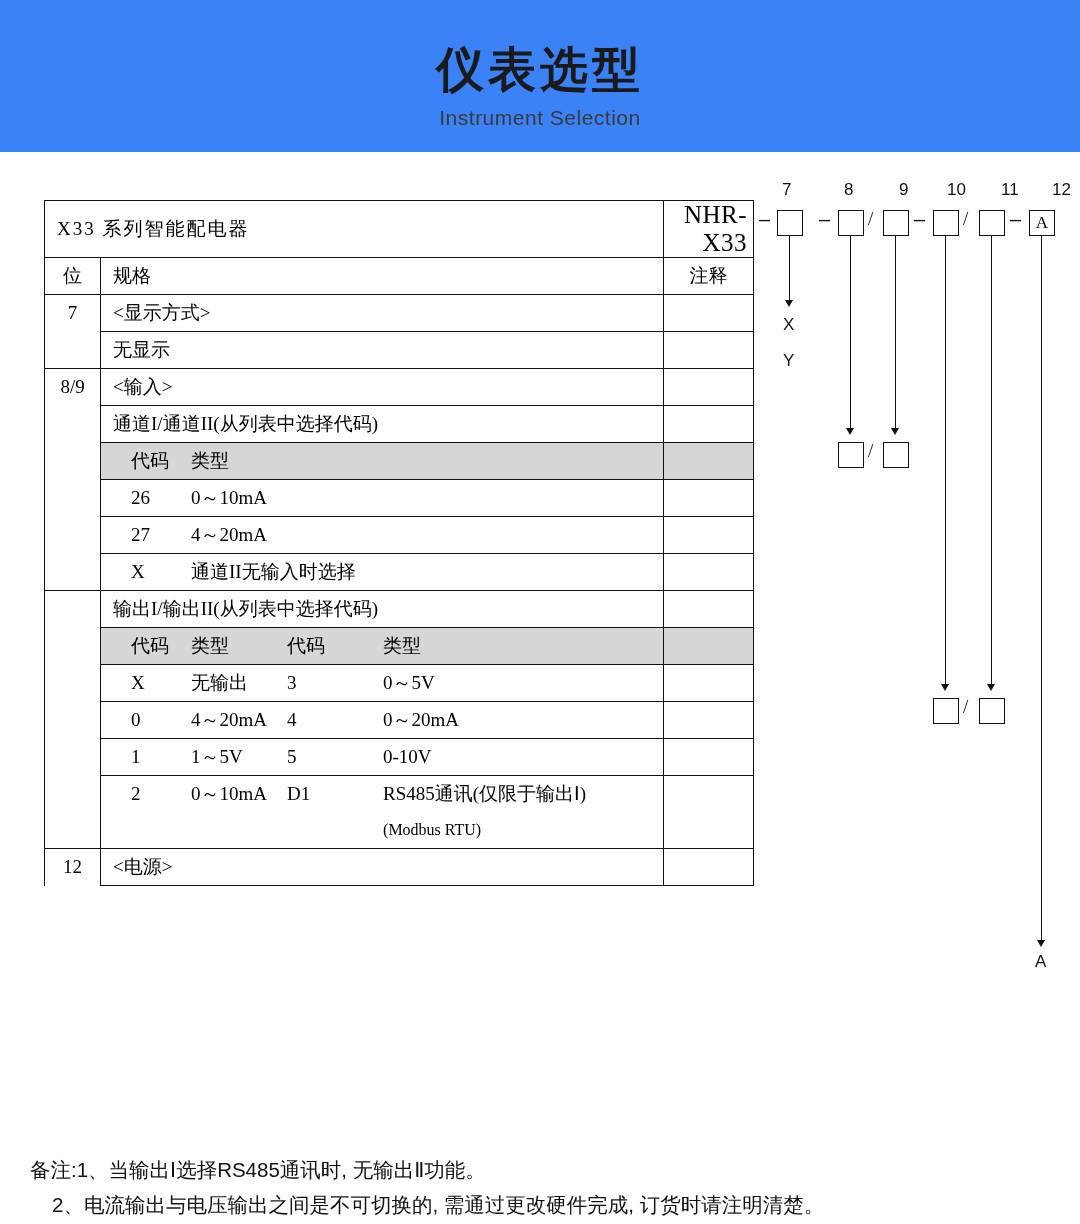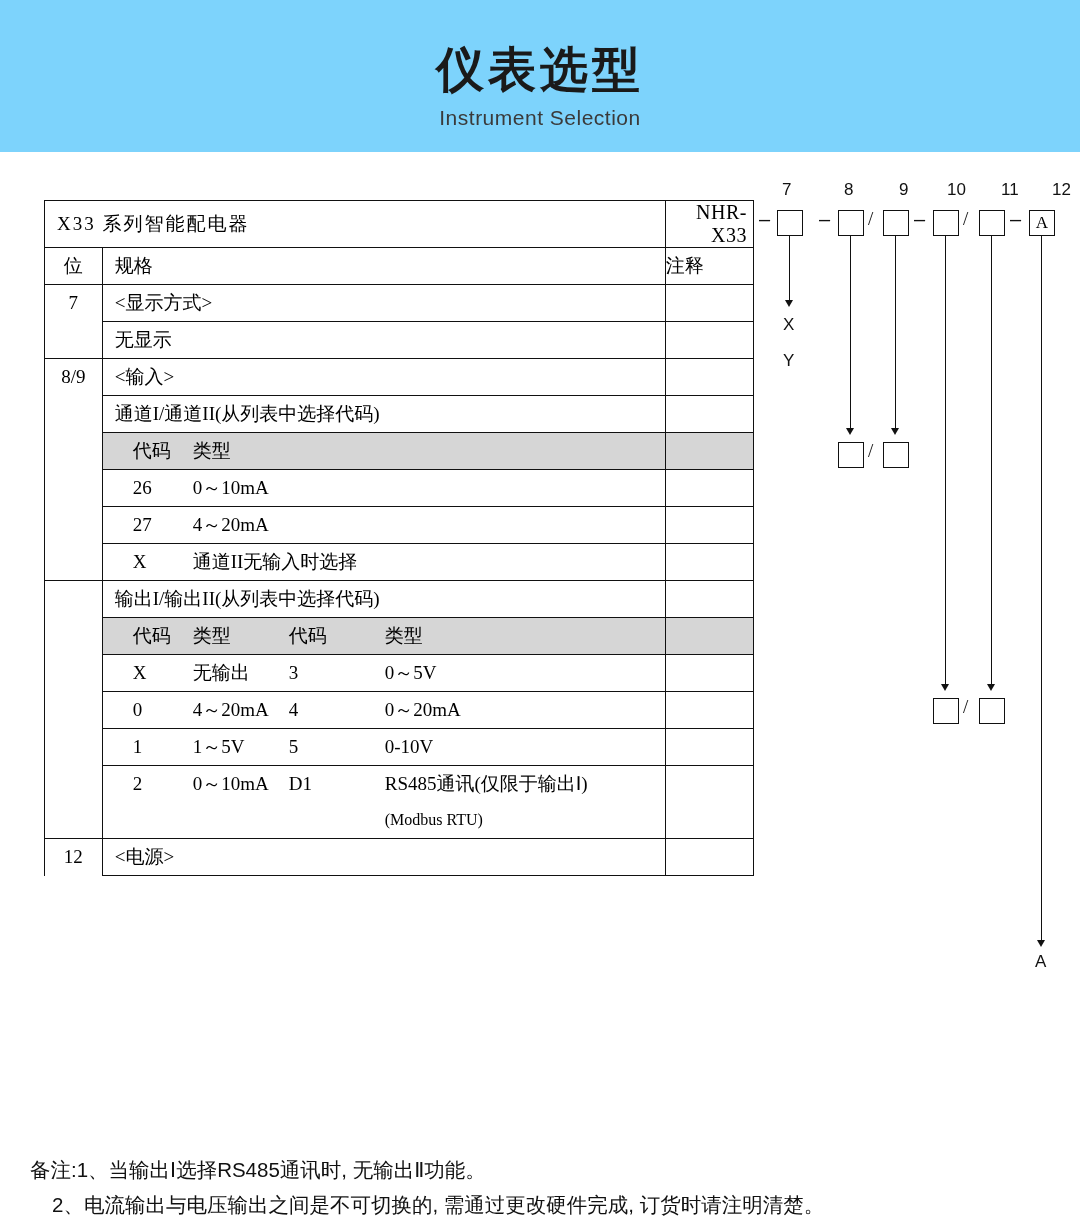--- a/index.html
+++ b/index.html
@@ -13,21 +13,21 @@
     font-family: "Liberation Serif", serif;
     color: #000000;
     position: relative;
     overflow: hidden;
   }
 
   
   .header {
     width: 1080px;
     height: 152px;
-    background: #7dd3fc;
+    background: #3b82f6;
     position: relative;
   }
   .header-title {
     position: absolute;
     top: 38px;
     left: 0;
     width: 1080px;
     text-align: center;
     font-family: "Liberation Sans", sans-serif;
     font-weight: bold;
@@ -84,24 +84,24 @@
   .row-head td {
     height: 36px;
   }
   .title-cell {
     padding-left: 12px !important;
     letter-spacing: 2px;
   }
   .model-cell {
     text-align: right;
     padding-right: 6px !important;
-    font-size: 20px;
+    font-size: 25px;
     letter-spacing: 0.5px;
   }
-  .ctr { text-align: left; }
+  .ctr { text-align: center; }
   .shaded { background: #d6d6d6; }
   .nb-top { border-top: none !important; }
   .nb-bottom { border-bottom: none !important; }
   .cjk { font-family: "Liberation Serif", serif; }
 
   .subrow {
     display: flex;
     align-items: center;
   }
   .sc1 { width: 78px; text-align: left; padding-left: 18px; box-sizing: border-box; }

